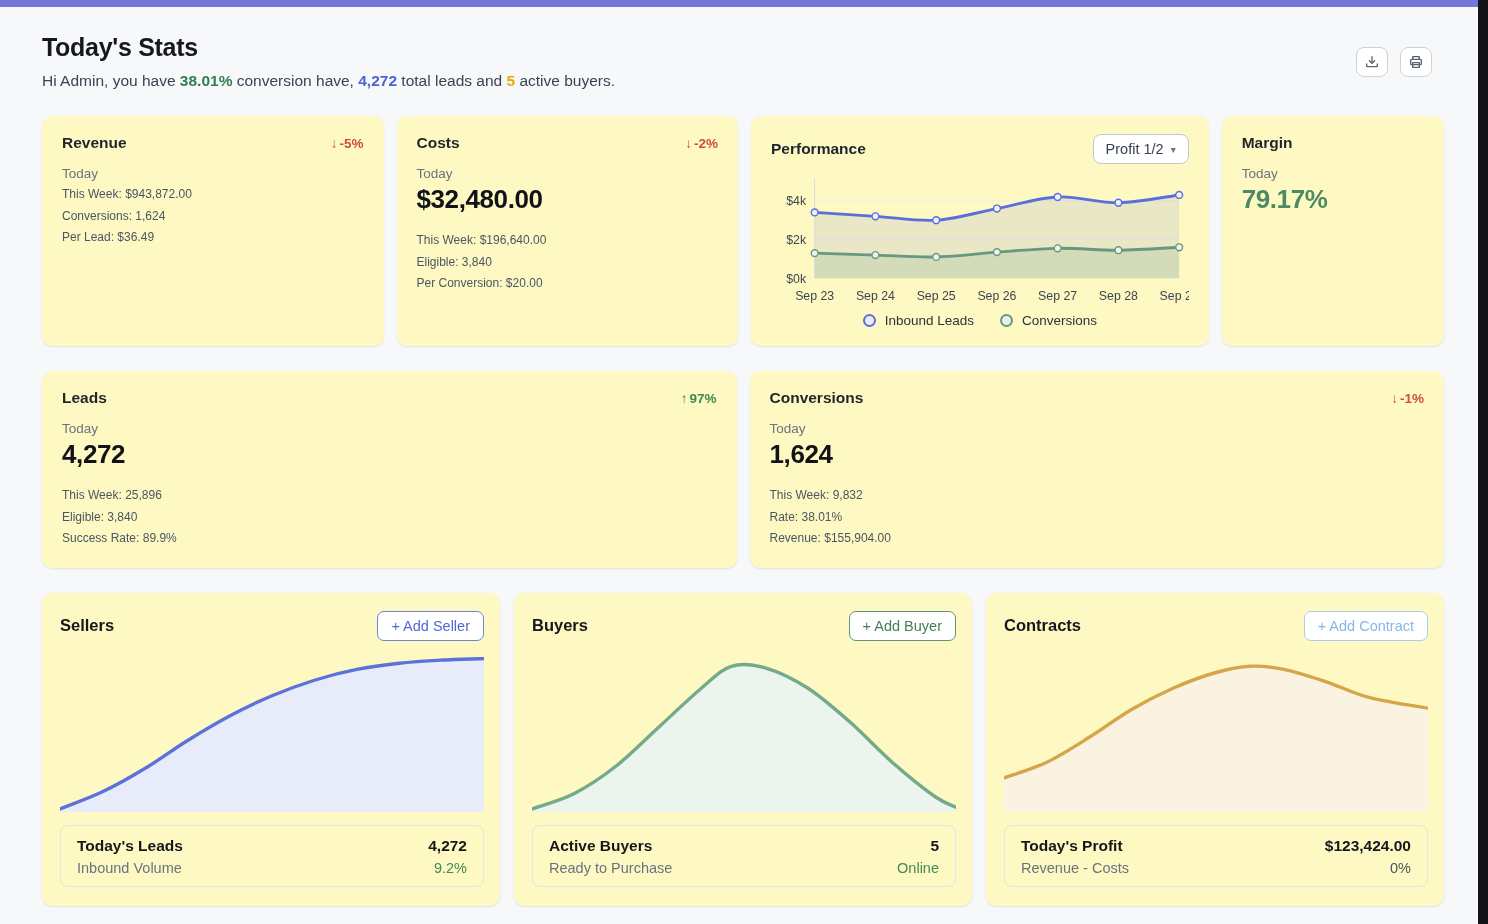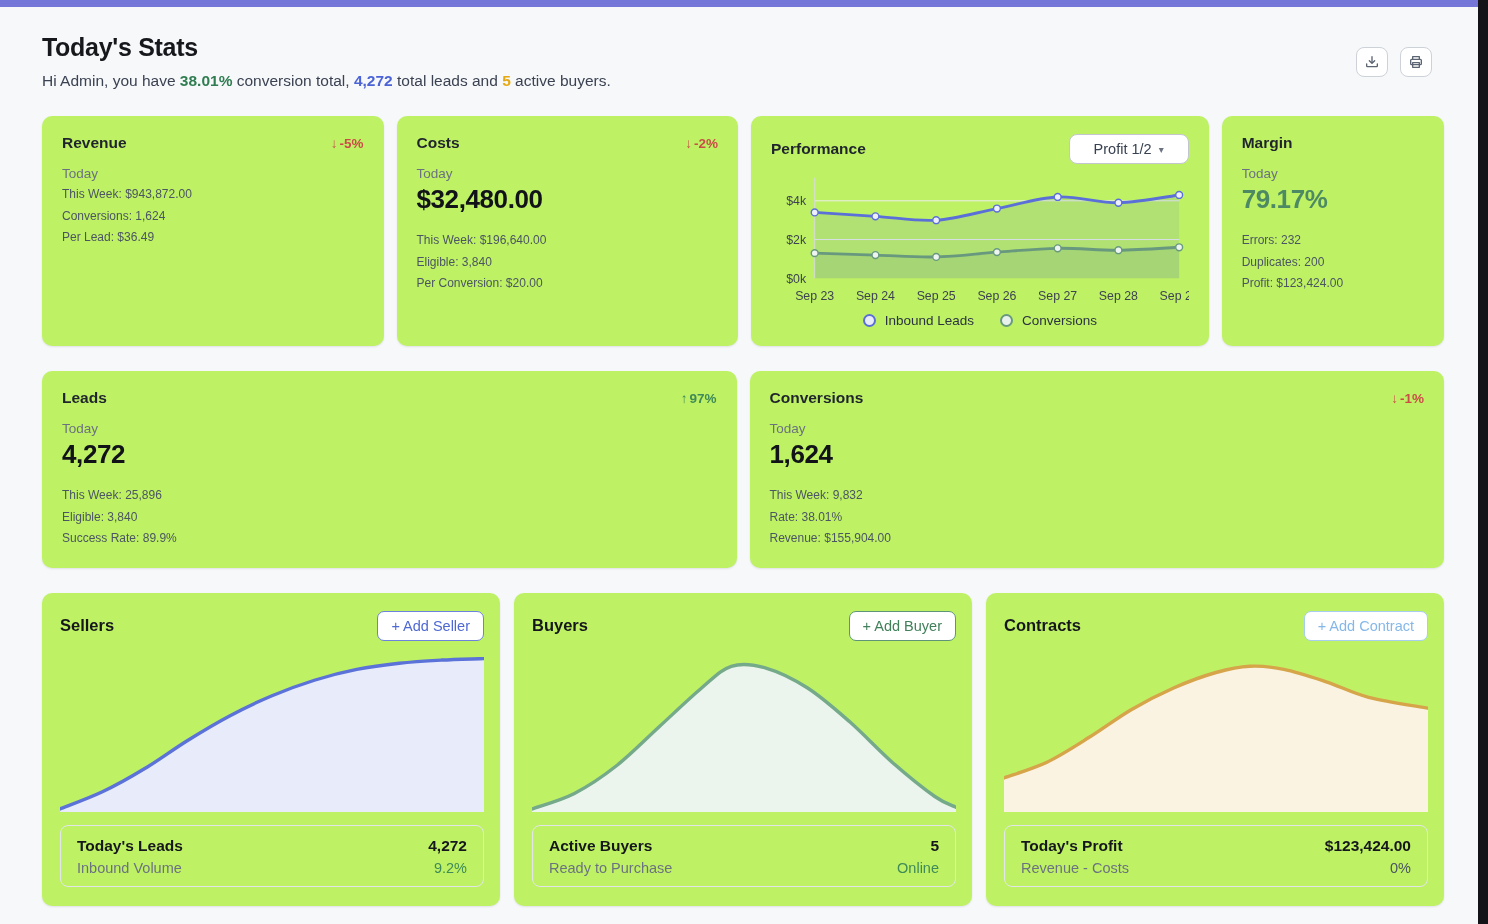--- a/index.html
+++ b/index.html
@@ -29,21 +29,21 @@
     width:32px; height:30px; background:#fff; border:1px solid #cdd2d9; border-radius:8px;
     display:flex; align-items:center; justify-content:center; cursor:pointer; color:#5b6472; padding:0;
   }
 
   
   .row1 { display:grid; grid-template-columns:341fr 341fr 457fr 222fr; gap:13px; margin-bottom:25px; }
   .row2 { display:grid; grid-template-columns:1fr 1fr; gap:13px; margin-bottom:25px; }
   .row3 { display:grid; grid-template-columns:1fr 1fr 1fr; gap:14px; }
 
   .card {
-    background:#bef264; border-radius:10px; padding:18px 20px;
+    background:#fef9c3; border-radius:10px; padding:18px 20px;
     box-shadow:0 1px 2px rgba(16,24,40,.06), 0 1px 3px rgba(16,24,40,.04);
   }
   .row1 .card { min-height:230px; }
   .row2 .card { min-height:183px; }
   .row3 .card { min-height:313px; padding:18px 16px 16px 18px; }
 
   .card-head { display:flex; justify-content:space-between; align-items:center; margin-bottom:14px; }
   .card-title { font-size:15.5px; font-weight:600; color:#1f242d; }
   .badge { font-size:13.5px; font-weight:600; white-space:nowrap; }
   .badge .arrow { font-weight:400; margin-right:2px; }
@@ -52,21 +52,21 @@
 
   .period { font-size:13.5px; color:#6b7280; margin-bottom:3px; }
   .big-value { font-size:26px; font-weight:700; color:#111318; letter-spacing:-0.4px; margin-bottom:15px; }
   .big-value.green { color:#4d8a63; }
   .stat-lines div { font-size:12px; color:#4b5563; line-height:21.5px; }
 
   
   .perf-card { padding:18px 20px 12px; }
   .dropdown-btn {
     display:flex; align-items:center; gap:7px; background:#fff; border:1px solid #c2c7cf; border-radius:8px;
-    padding:6px 24px; font-size:14.5px; color:#374151; font-family:inherit; cursor:pointer;
+    padding:6px 12px; font-size:14.5px; color:#374151; font-family:inherit; cursor:pointer;
   }
   .caret { font-size:10px; color:#6b7280; }
   .perf-chart svg { display:block; width:100%; height:auto; }
   .tick { font-size:13px; fill:#3d4450; font-family:"Liberation Sans","DejaVu Sans",sans-serif; }
   .legend { display:flex; justify-content:center; gap:26px; margin-top:6px; }
   .legend-item { display:flex; align-items:center; gap:9px; font-size:13.5px; color:#2b3240; cursor:pointer; }
   .legend-dot { width:13px; height:13px; border-radius:50%; }
   .legend-dot.blue { border:2px solid #5b6fd8; background:#e9edfa; }
   .legend-dot.green { border:2px solid #68997f; background:#e8f2ec; }
 
@@ -93,21 +93,21 @@
 <body>
 
 <div class="top-accent"></div>
 <div class="edge-right"></div>
 
 <div class="page">
 
   <div class="page-header">
     <div>
       <h1>Today's Stats</h1>
-      <p class="subtitle"><span>Hi Admin, you have </span><b class="c-green">38.01%</b><span> conversion total, </span><b class="c-indigo">4,272</b><span> total leads and </span><b class="c-amber">5</b><span> active buyers.</span></p>
+      <p class="subtitle"><span>Hi Admin, you have </span><b class="c-green">38.01%</b><span> conversion have, </span><b class="c-indigo">4,272</b><span> total leads and </span><b class="c-amber">5</b><span> active buyers.</span></p>
     </div>
     <div class="header-actions">
       <button class="icon-btn">
         <span style="display:flex">
           <svg width="16" height="16" viewBox="0 0 24 24" fill="none" stroke="currentColor" stroke-width="2" stroke-linecap="round" stroke-linejoin="round">
               <path d="M12 4v9"></path>
               <path d="M8 10l4 4 4-4"></path>
               <path d="M4 15v3a1 1 0 0 0 1 1h14a1 1 0 0 0 1-1v-3"></path>
             </svg>
         </span>
@@ -206,25 +206,20 @@
           </div>
       </div>
     </div>
 
     <div class="card">
       <div class="card-head">
         <div class="card-title">Margin</div>
       </div>
       <div class="period">Today</div>
       <div class="big-value green">79.17%</div>
-      <div class="stat-lines">
-        <div>Errors: 232</div>
-        <div>Duplicates: 200</div>
-        <div>Profit: $123,424.00</div>
-      </div>
     </div>
   </div>
 
   <div class="row2">
     <div class="card">
       <div class="card-head">
         <div class="card-title">Leads</div>
         <div class="badge up"><span class="arrow">↑</span><span>97%</span></div>
       </div>
       <div class="period">Today</div>

